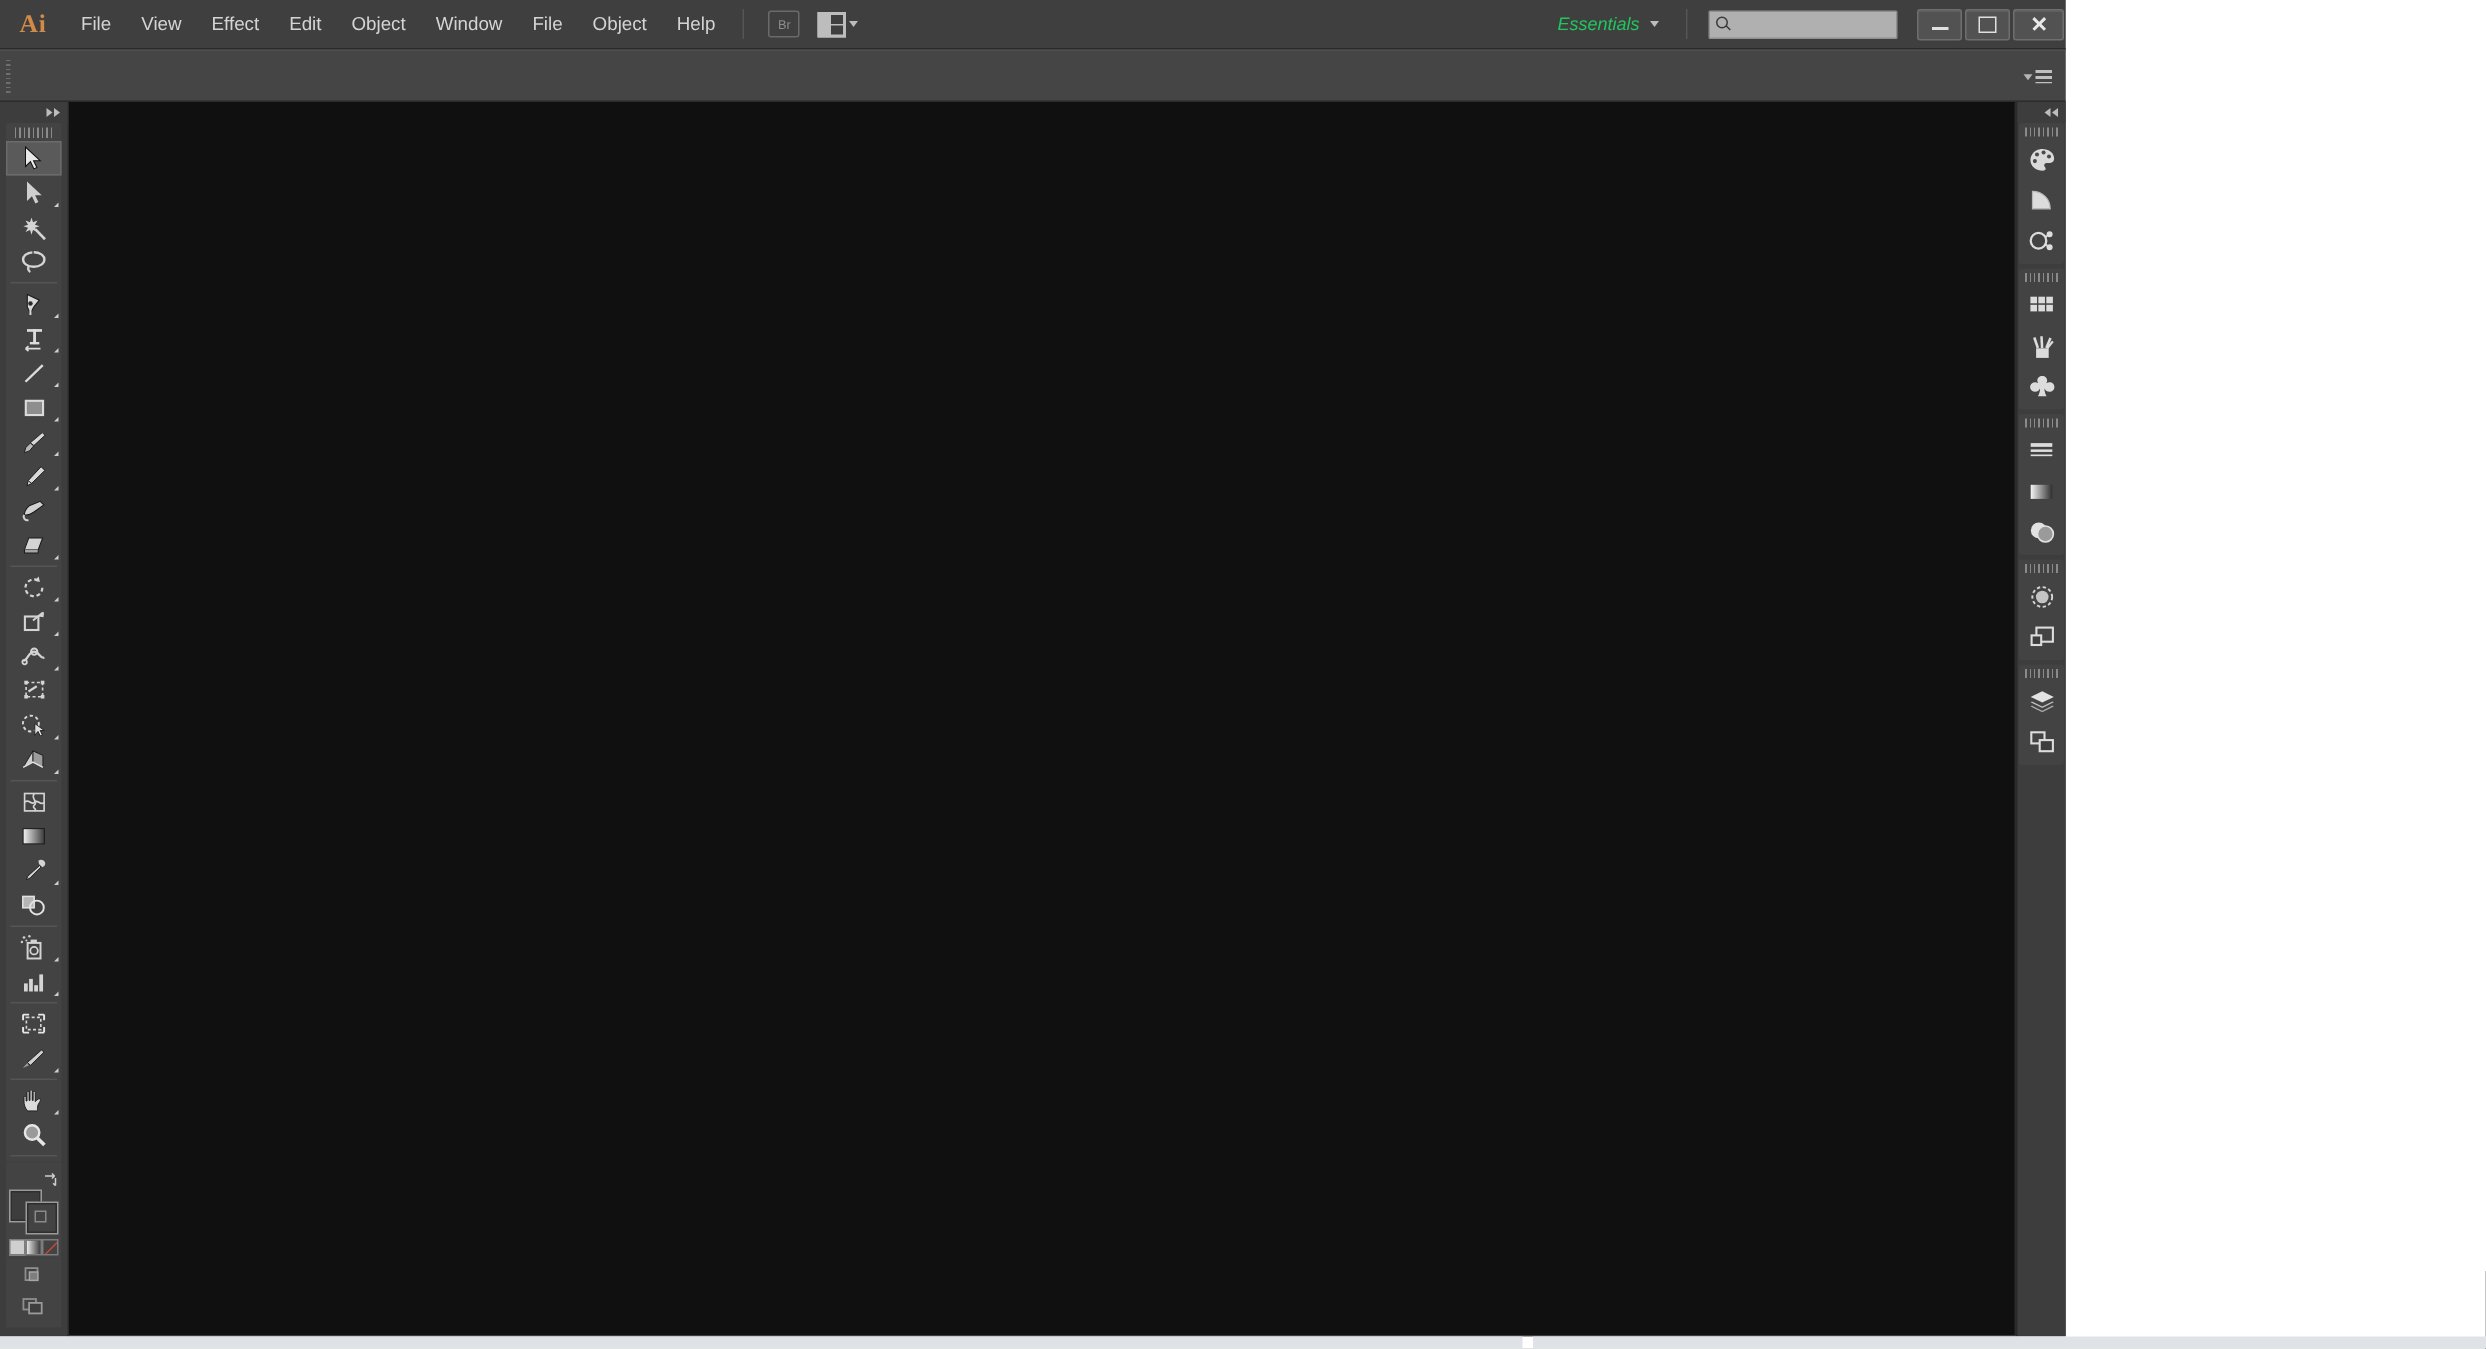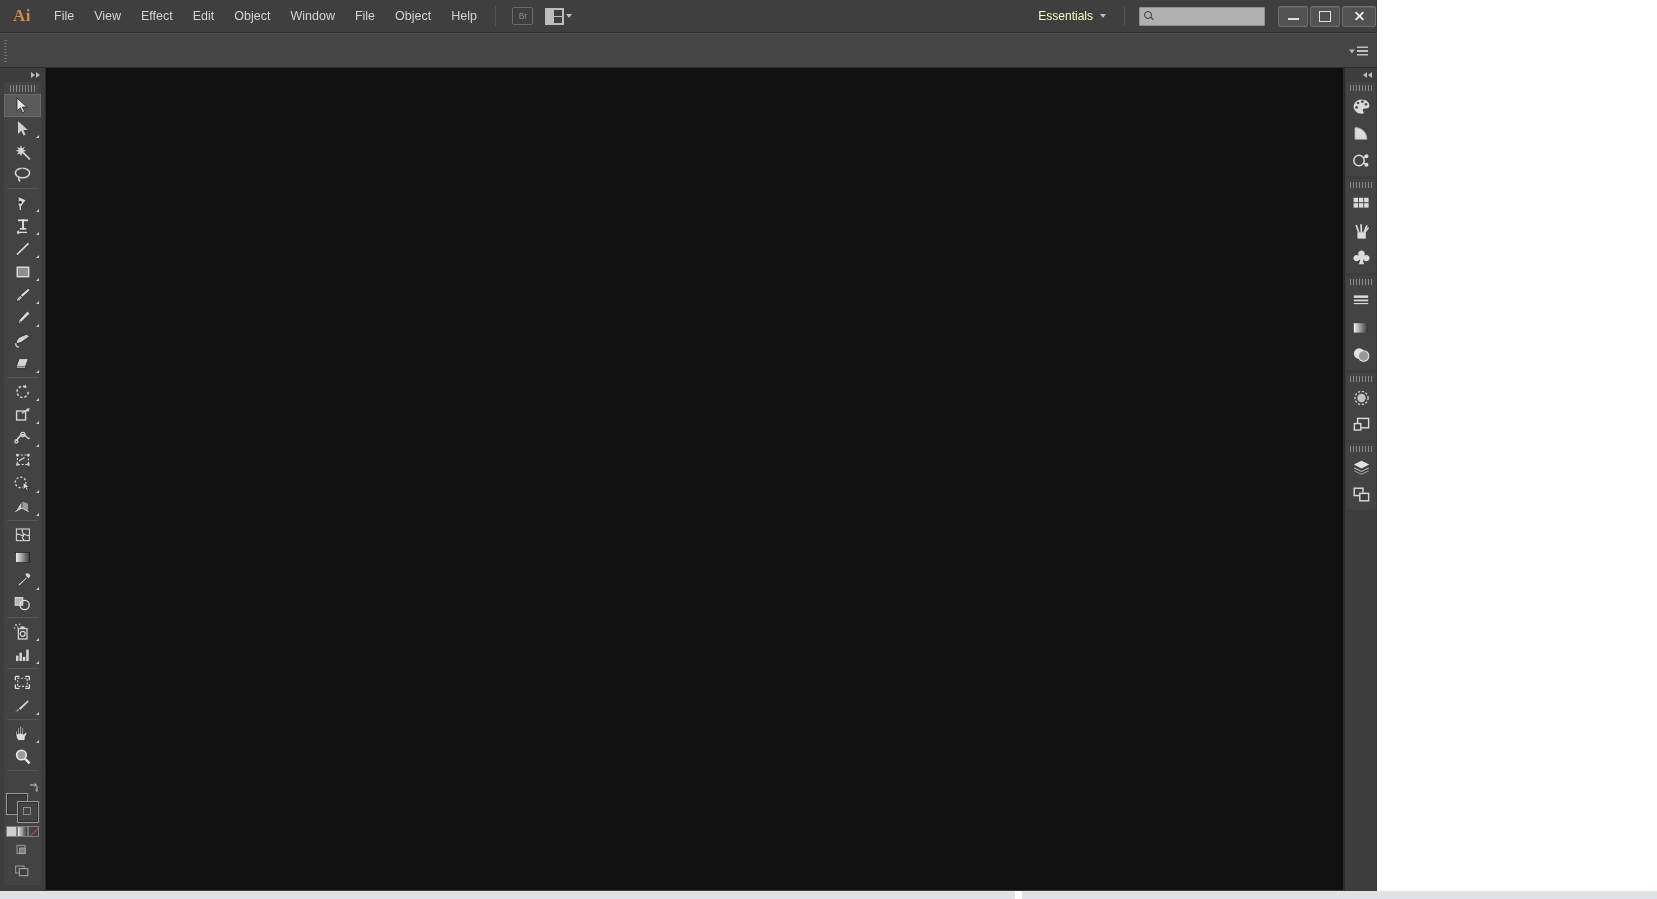--- a/index.html
+++ b/index.html
@@ -60,21 +60,21 @@
     width:0;height:0;border-left:3.5px solid transparent;
     border-right:3.5px solid transparent;border-top:4px solid #bdbdbd;
   }
 
   .mb-right{
     position:absolute;right:0;top:0;height:32px;
     display:flex;align-items:center;
   }
   .ws-switch{
     display:flex;align-items:center;gap:7px;
-    padding:0 10px;height:22px;color:#fef9c3;font-size:12px;cursor:default;
+    padding:0 10px;height:22px;color:#22c55e;font-size:12px;cursor:default;font-style:italic;
   }
   .search-wrap{
     margin-left:6px;width:118px;height:17px;
     background:#b0b0b0;border:1px solid #8f8f8f;border-radius:1px;
     display:flex;align-items:center;padding:0 3px;
   }
   .mag{
     width:11px;height:11px;position:relative;flex:0 0 auto;margin-right:2px;
   }
   .mag::before{

